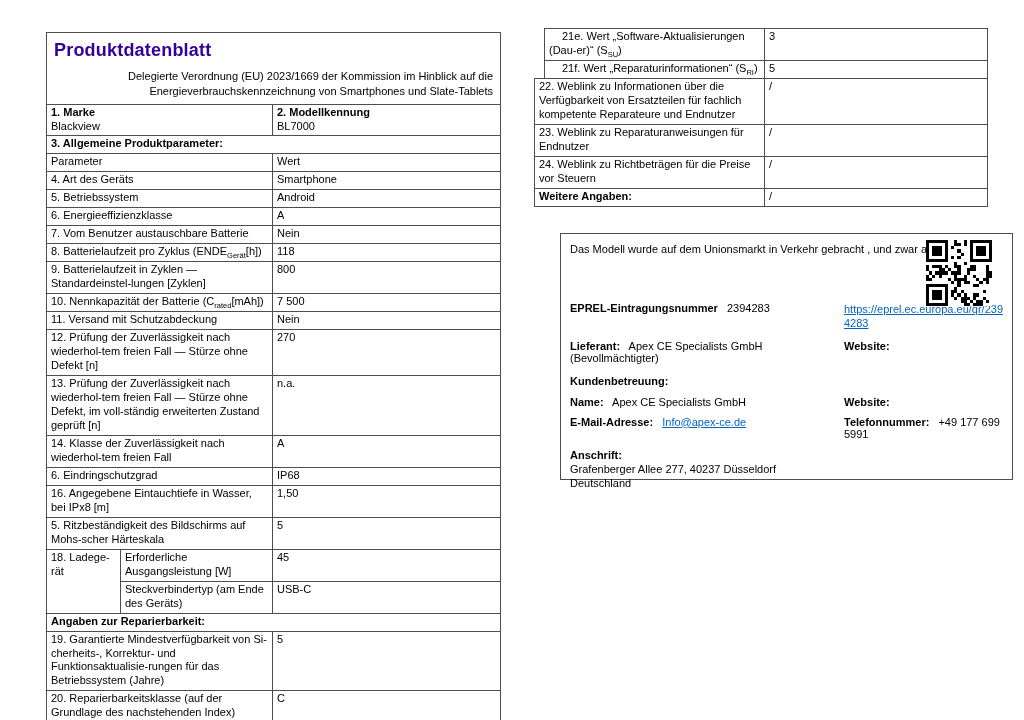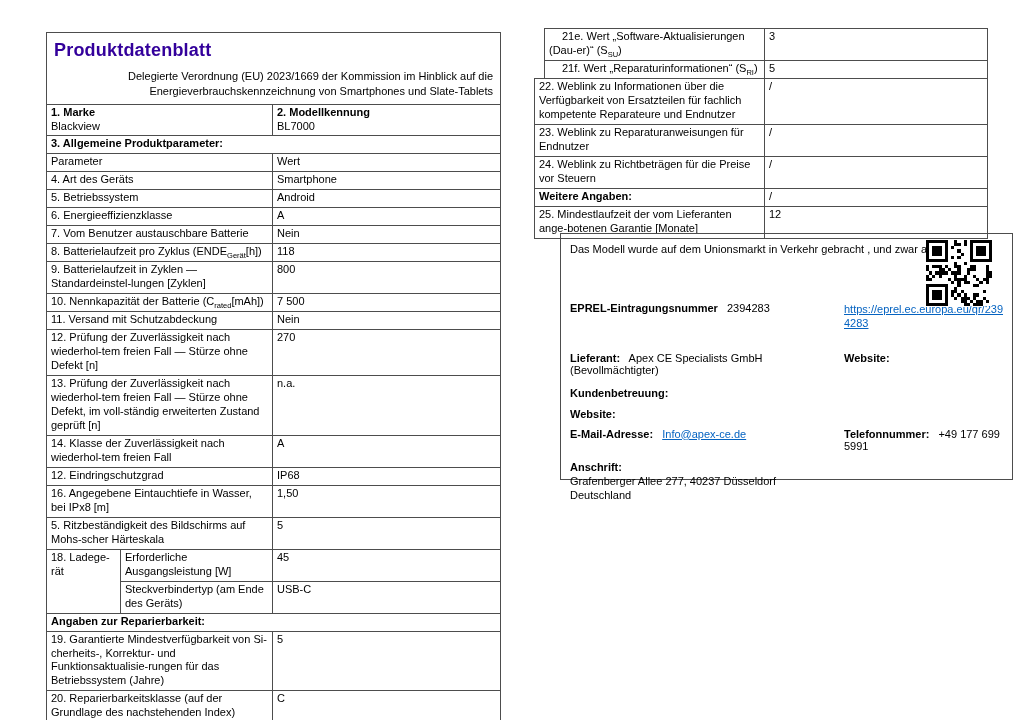--- a/index.html
+++ b/index.html
@@ -25,21 +25,21 @@
     position:absolute; left:560px; top:233px; width:453px; height:247px;
     border:1px solid #4d4d4d; box-sizing:border-box; padding:9px 9px;
   }
   .market-sentence { white-space:nowrap; overflow:hidden; margin-right:2px; }
   .qr { position:absolute; top:6px; right:20px; width:66px; height:66px; background:#fff; }
   .qr svg { width:100%; height:100%; display:block; }
   .info-row { display:flex; align-items:flex-start; }
   .info-left { flex:0 0 274px; }
   .info-right { flex:1; }
   .mt-eprel { margin-top:47px; }
-  .mt-lief  { margin-top:21px; }
+  .mt-lief  { margin-top:9px; }
   .mt-kund  { margin-top:11px; }
   .mt-name  { margin-top:9px; }
   .mt-mail  { margin-top:8px; }
   .mt-ansch { margin-top:8px; }
   .addr { line-height:1.3; }
   a.link, span.link { color:#0563C1; text-decoration:underline; cursor:pointer; }
   .wrap-link { display:inline-block; max-width:185px; word-break:break-all; line-height:1.3; }
   .lbl-gap { margin-right:6px; }
 </style>
 </head>
@@ -116,21 +116,21 @@
         </tr>
     <tr>
           <td colspan="3">13. Prüfung der Zuverlässigkeit nach wiederhol-tem freien Fall — Stürze ohne Defekt, im voll-ständig erweiterten Zustand geprüft [n]</td>
           <td>n.a.</td>
         </tr>
     <tr>
           <td colspan="3">14. Klasse der Zuverlässigkeit nach wiederhol-tem freien Fall</td>
           <td>A</td>
         </tr>
     <tr>
-          <td colspan="3">12. Eindringschutzgrad</td>
+          <td colspan="3">6. Eindringschutzgrad</td>
           <td>IP68</td>
         </tr>
     <tr>
           <td colspan="3">16. Angegebene Eintauchtiefe in Wasser, bei IPx8 [m]</td>
           <td>1,50</td>
         </tr>
     <tr>
           <td colspan="3">5. Ritzbeständigkeit des Bildschirms auf Mohs-scher Härteskala</td>
           <td>5</td>
         </tr>
@@ -183,24 +183,20 @@
           <td colspan="2">23. Weblink zu Reparaturanweisungen für Endnutzer</td>
           <td>/</td>
         </tr>
     <tr>
           <td colspan="2">24. Weblink zu Richtbeträgen für die Preise vor Steuern</td>
           <td>/</td>
         </tr>
     <tr>
           <td colspan="2" class="b">Weitere Angaben:</td>
           <td>/</td>
-        </tr>
-    <tr>
-          <td colspan="2">25. Mindestlaufzeit der vom Lieferanten ange-botenen Garantie [Monate]</td>
-          <td>12</td>
         </tr>
   </tbody>
     </table>
 
   <div class="contact-box">
     <div class="market-sentence">Das Modell wurde auf dem Unionsmarkt in Verkehr gebracht , und zwar ab dem 20</div>
 
     <div class="qr">
       <svg viewBox="0 0 21 21" shape-rendering="crispEdges" xmlns="http://www.w3.org/2000/svg">
         <rect width="21" height="21" fill="#ffffff"></rect>
@@ -338,20 +334,24 @@
       <div class="info-right">
         <span class="b">Website:</span>
       </div>
     </div>
 
     <div class="mt-kund">
       <span class="b">Kundenbetreuung:</span>
     </div>
 
     <div class="info-row mt-name">
+      <div class="info-left">
+        <span class="b lbl-gap">Name:</span>
+        <span>Apex CE Specialists GmbH</span>
+      </div>
       <div class="info-right">
         <span class="b">Website:</span>
       </div>
     </div>
 
     <div class="info-row mt-mail">
       <div class="info-left">
         <span class="b lbl-gap">E-Mail-Adresse:</span>
         <a class="link">Info@apex-ce.de</a>
       </div>

